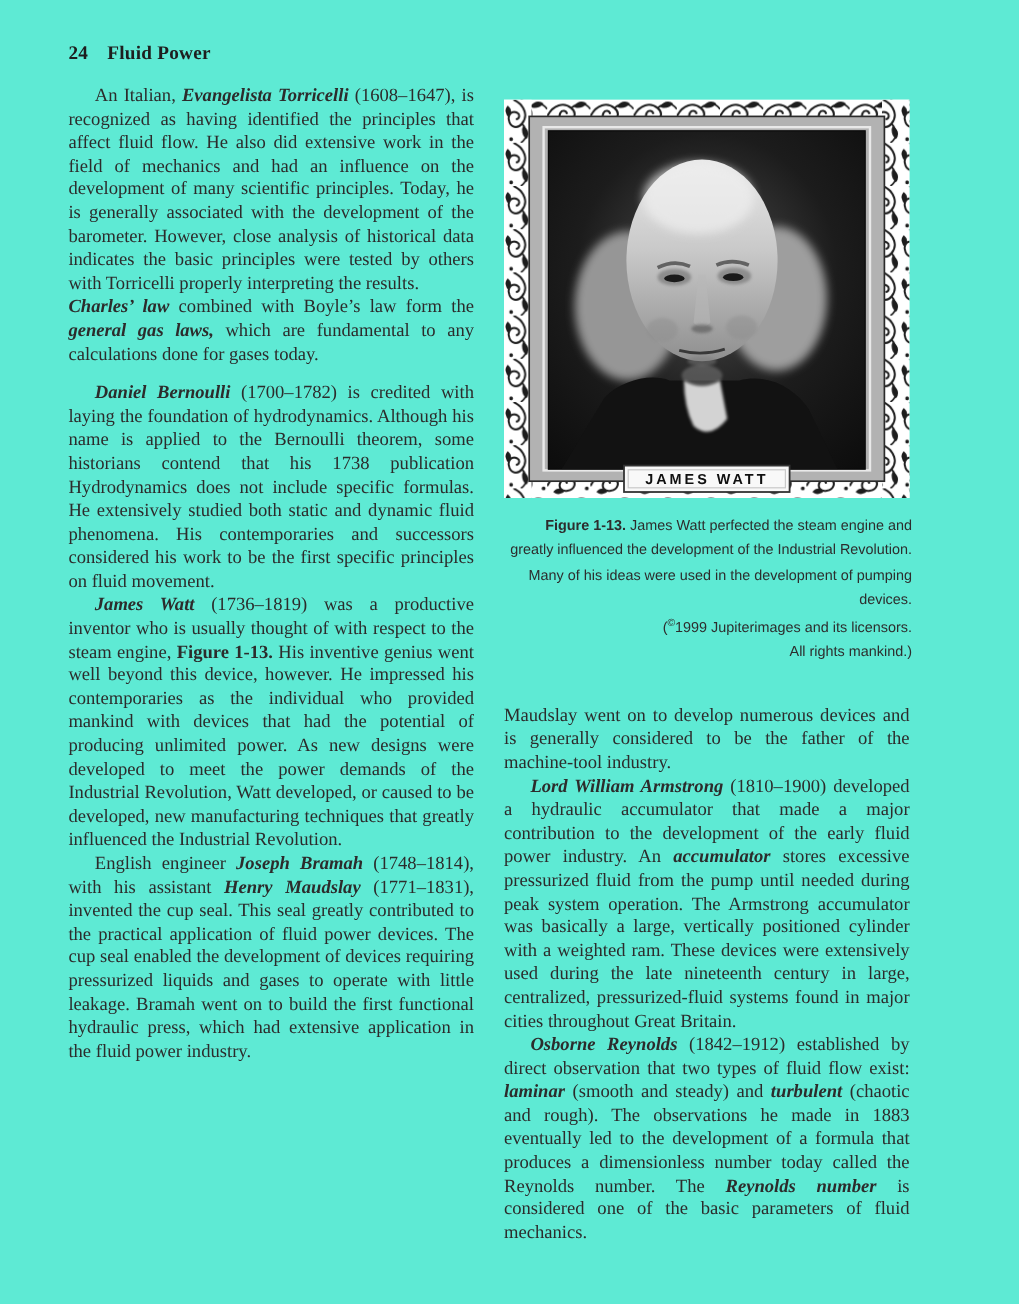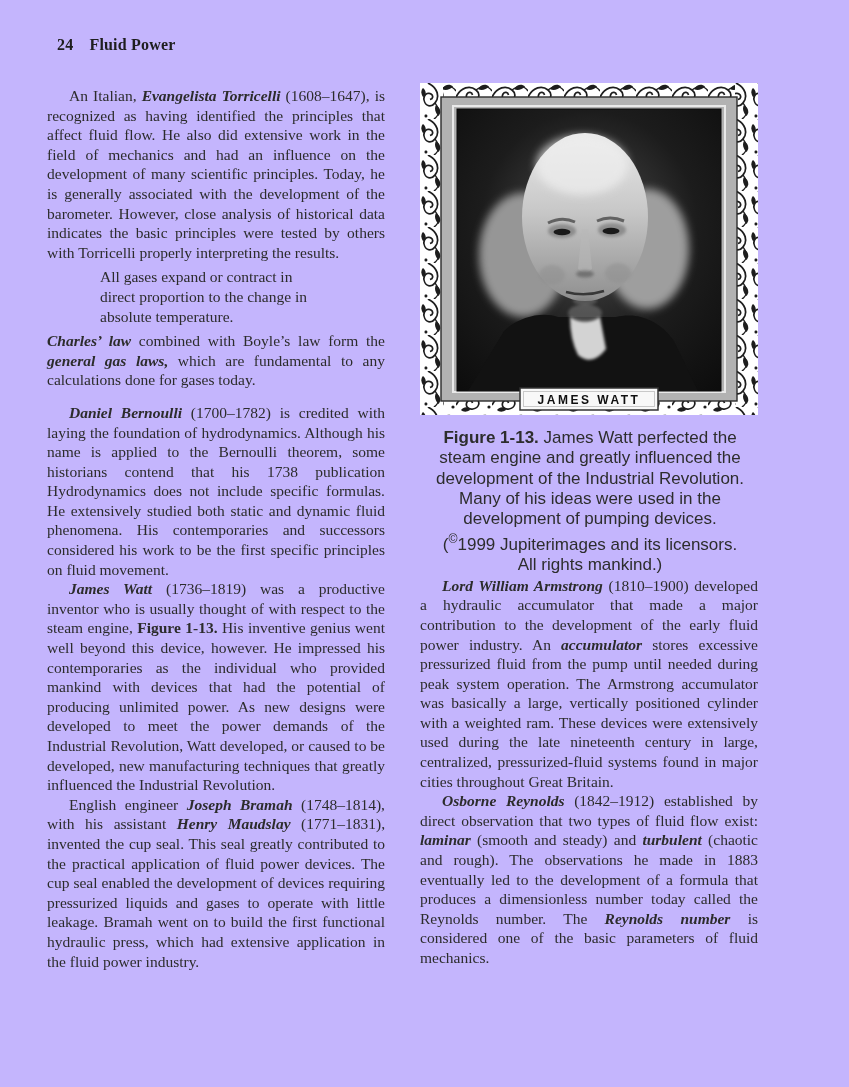--- a/index.html
+++ b/index.html
@@ -1,65 +1,64 @@
 <!DOCTYPE html>
 <html lang="en"><head>
 <meta charset="utf-8">
 <style>
   * { margin:0; padding:0; box-sizing:border-box; }
   html,body { background:#ffffff; }
   .page {
     position:relative; width:849px; height:1087px;
-    background:#c4b5fd; overflow:hidden;
+    background:#5eead4; overflow:hidden;
     font-family:"Liberation Serif", serif;
   }
   .page-header {
     position:absolute; left:57px; top:36px;
     font-weight:bold; font-size:16px; color:#1e1e1e;
     letter-spacing:.2px;
   }
   .page-header .pnum { margin-right:16px; }
   .col { position:absolute; width:338px; }
-  .col-left { left:47px; top:70px;margin-top:16px; }
+  .col-left { left:57px; top:70px; }
   .col-right { left:420px; top:83px; }
   p.body, .quote {
     font-size:15.5px; line-height:19.6px; color:#2c2c2c;
     text-align:justify; hyphens:auto; -webkit-hyphens:auto;
   }
   p.indent { text-indent:22px; }
   p.gap-top { margin-top:13px; }
   .quote {
     margin:5px 0 5px 53px; width:238px; text-align:left;
   }
   .seg-bi { font-weight:bold; font-style:italic; }
   .seg-b  { font-weight:bold; }
   .seg-i  { }
   .seg-sup{ vertical-align:super; font-size:.72em; }
   figure { margin:0; }
   .portrait-svg { display:block; }
   figcaption {
     margin-top:13px; width:340px;
     font-family:"Liberation Sans", sans-serif;
-    font-size:17px; line-height:20.3px; color:#2d2d2d;
-    text-align:center;
+    font-size:12px; line-height:20.3px; color:#2d2d2d;
+    text-align:right;
   }
   .after-fig { margin-top:33px; }
 </style>
 </head>
 <body>
 
 <div class="page">
 
   <div class="page-header">
     <span class="pnum">24</span><span>Fluid Power</span>
   </div>
 
   <section class="col col-left">
     <p class="body indent"><span>An Italian, </span><span class="seg-bi">Evangelista Torricelli</span><span> (1608–1647), is recognized as having identified the principles that affect fluid flow. He also did extensive work in the field of mechanics and had an influence on the development of many scientific principles. Today, he is generally associated with the development of the barometer. However, close analysis of historical data indicates the basic principles were tested by others with Torricelli properly interpreting the results.</span></p>
-    <div class="quote"><span>All gases expand or contract in</span><br><span>direct proportion to the change in</span><br><span>absolute temperature.</span></div>
     <p class="body"><span class="seg-bi">Charles’ law</span><span> combined with Boyle’s law form the </span><span class="seg-bi">general gas laws,</span><span> which are fundamental to any calculations done for gases today.</span></p>
     <p class="body indent gap-top"><span class="seg-bi">Daniel Bernoulli</span><span> (1700–1782) is credited with laying the foundation of hydrodynamics. Although his name is applied to the Bernoulli theorem, some historians contend that his 1738 publication </span><span class="seg-i">Hydrodynamics</span><span> does not include specific formulas. He extensively studied both static and dynamic fluid phenomena. His contemporaries and successors considered his work to be the first specific principles on fluid movement.</span></p>
     <p class="body indent"><span class="seg-bi">James Watt</span><span> (1736–1819) was a productive inventor who is usually thought of with respect to the steam engine, </span><span class="seg-b">Figure 1-13.</span><span> His inventive genius went well beyond this device, however. He impressed his contemporaries as the individual who provided mankind with devices that had the potential of producing unlimited power. As new designs were developed to meet the power demands of the Industrial Revolution, Watt developed, or caused to be developed, new manufacturing techniques that greatly influenced the Industrial Revolution.</span></p>
     <p class="body indent"><span>English engineer </span><span class="seg-bi">Joseph Bramah</span><span> (1748–1814), with his assistant </span><span class="seg-bi">Henry Maudslay</span><span> (1771–1831), invented the cup seal. This seal greatly contributed to the practical application of fluid power devices. The cup seal enabled the development of devices requiring pressurized liquids and gases to operate with little leakage. Bramah went on to build the first functional hydraulic press, which had extensive application in the fluid power industry.</span></p>
   </section>
 
   <section class="col col-right">
     <figure>
       <svg class="portrait-svg" width="338" height="332" viewBox="0 0 338 332" xmlns="http://www.w3.org/2000/svg">
         <defs>
@@ -137,17 +136,18 @@
 
         <g>
           <rect x="100" y="305" width="138" height="22" fill="#f8f8f8" stroke="#333333" stroke-width="1.5"></rect>
           <rect x="103.5" y="308.5" width="131" height="15" fill="none" stroke="#c9c9c9" stroke-width="1"></rect>
           <text x="169" y="320.5" text-anchor="middle" font-family="Liberation Sans, sans-serif" font-size="12" font-weight="bold" letter-spacing="2.5" fill="#101010">JAMES WATT</text>
         </g>
       </svg>
       <figcaption><span class="seg-b">Figure 1-13.</span><span> James Watt perfected the steam engine and greatly influenced the development of the Industrial Revolution. Many of his ideas were used in the development of pumping devices.</span><br><span>(</span><span class="seg-sup">©</span><span>1999 Jupiterimages and its licensors.</span><br><span>All rights mankind.)</span></figcaption>
     </figure>
 
+    <p class="body after-fig"><span>Maudslay went on to develop numerous devices and is generally considered to be the father of the machine-tool industry.</span></p>
     <p class="body indent"><span class="seg-bi">Lord William Armstrong</span><span> (1810–1900) developed a hydraulic accumulator that made a major contribution to the development of the early fluid power industry. An </span><span class="seg-bi">accumulator</span><span> stores excessive pressurized fluid from the pump until needed during peak system operation. The Armstrong accumulator was basically a large, vertically positioned cylinder with a weighted ram. These devices were extensively used during the late nineteenth century in large, centralized, pressurized-fluid systems found in major cities throughout Great Britain.</span></p>
     <p class="body indent"><span class="seg-bi">Osborne Reynolds</span><span> (1842–1912) established by direct observation that two types of fluid flow exist: </span><span class="seg-bi">laminar</span><span> (smooth and steady) and </span><span class="seg-bi">turbulent</span><span> (chaotic and rough). The observations he made in 1883 eventually led to the development of a formula that produces a dimensionless number today called the Reynolds number. The </span><span class="seg-bi">Reynolds number</span><span> is considered one of the basic parameters of fluid mechanics.</span></p>
   </section>
 
 </div>
 
 </body></html>

